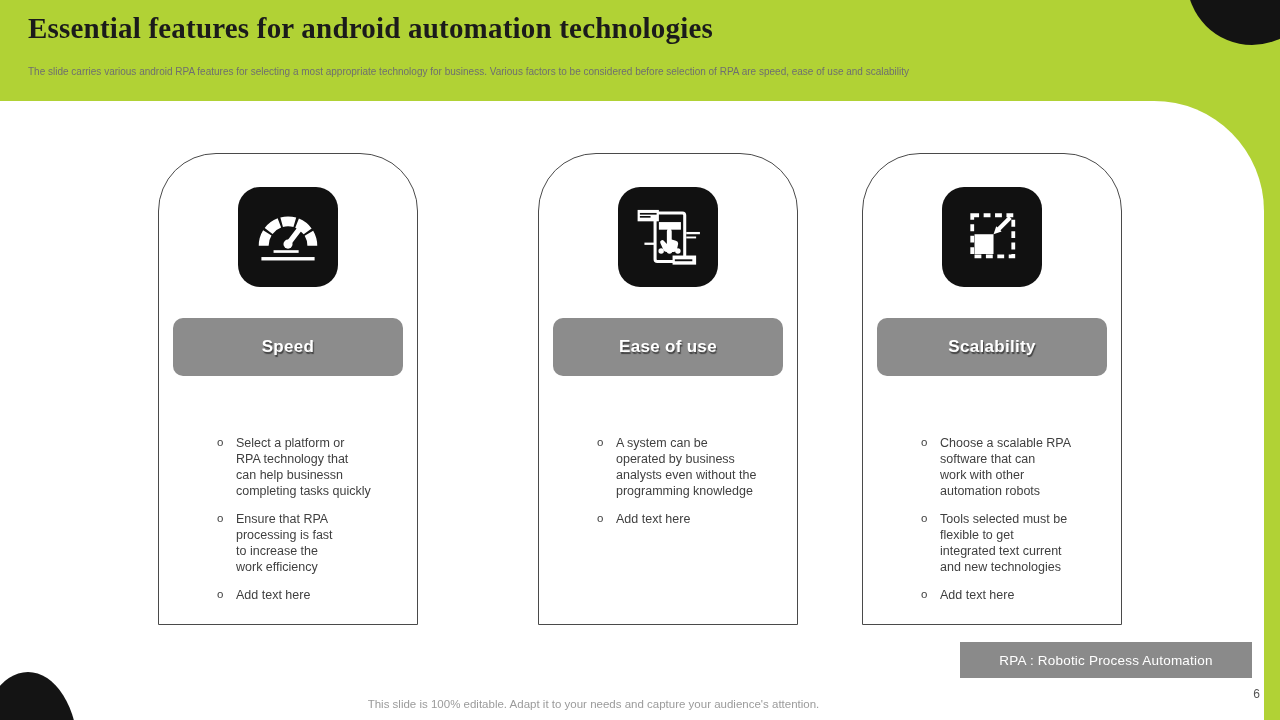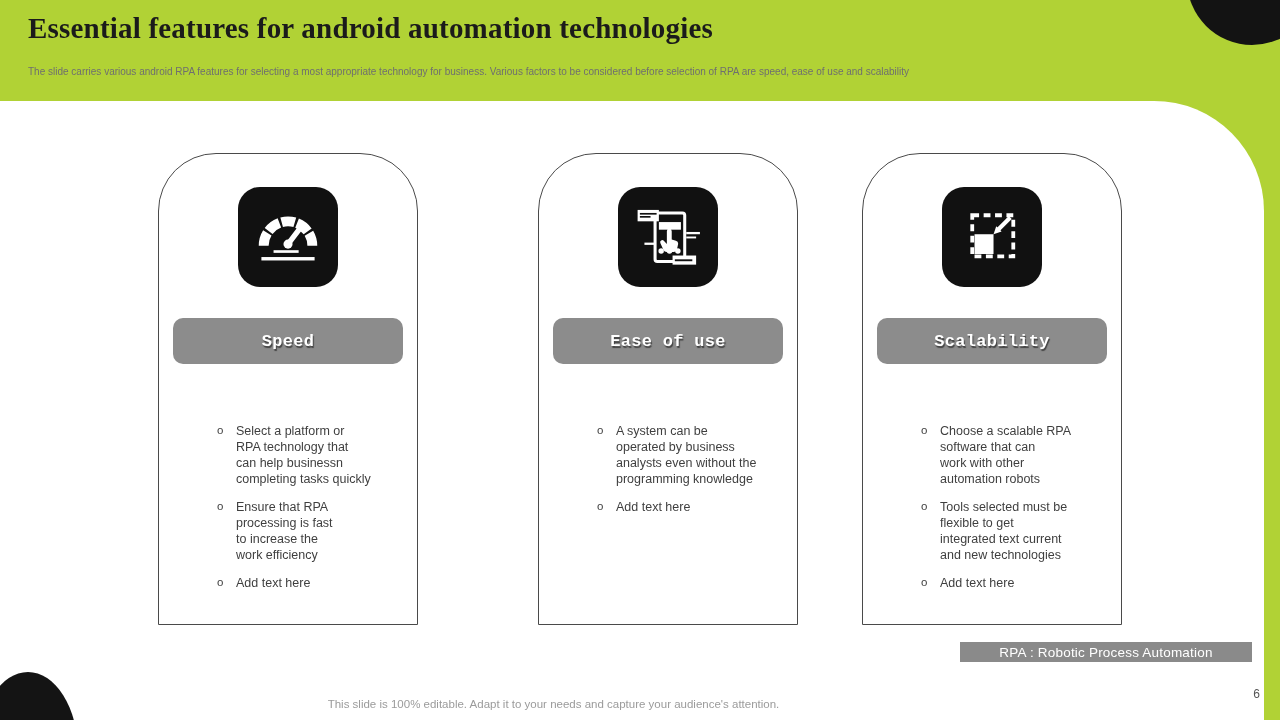--- a/index.html
+++ b/index.html
@@ -34,44 +34,44 @@
     position:absolute;top:153px;width:260px;height:472px;box-sizing:border-box;
     background:#fff;border:1px solid #4a4a4a;border-radius:58px 58px 0 0;
     display:flex;flex-direction:column;align-items:center;
   }
   .card.c1{left:158px;} .card.c2{left:538px;} .card.c3{left:862px;}
   .icon-box{
     margin-top:33px;width:100px;height:100px;background:#111;border-radius:22px;
     display:flex;align-items:center;justify-content:center;flex:0 0 auto;
   }
   .card-label{
-    margin-top:31px;width:230px;height:46px;background:#8c8c8c;border-radius:10px;
+    margin-top:31px;width:230px;height:58px;background:#8c8c8c;border-radius:10px;
     display:flex;align-items:center;justify-content:center;flex:0 0 auto;
-    font-family:Liberation Mono, monospace;font-weight:bold;font-size:17px;color:#ffffff;
+    font-family:Liberation Sans, sans-serif;font-weight:bold;font-size:17px;color:#ffffff;
     text-shadow:1px 1.5px 1px rgba(35,35,35,.7);letter-spacing:.3px;
   }
   .bullets{
     margin:47px 0 0 0;padding:0;list-style:none;align-self:flex-start;
     margin-left:45px;width:200px;
   }
   .bullets li{
     position:relative;padding-left:20px;margin:12px;
     font-size:12.5px;line-height:16px;color:#3f3f3f;white-space:pre-line;
   }
   .bullets li::before{
     content:"o";position:absolute;left:1px;top:-1px;font-size:11.5px;color:#3f3f3f;
   }
   .rpa-banner{
-    position:absolute;left:960px;top:642px;width:292px;height:20px;background:#8a8a8a;
+    position:absolute;left:960px;top:642px;width:292px;height:36px;background:#8a8a8a;
     display:flex;align-items:center;justify-content:center;
     color:#ffffff;font-size:13.5px;letter-spacing:.2px;
   }
   .footer-note{
     position:absolute;left:0;top:698px;width:1107px;text-align:center;
-    font-size:11.5px;color:#9b9b9b;
+    font-size:11.5px;color:#9b9b9b;padding-left:40px;
   }
   .page-number{
     position:absolute;left:1240px;top:687px;width:20px;text-align:right;
     font-size:12px;color:#555555;
   }
 </style>
 </head>
 <body>
 
 <div class="header">

